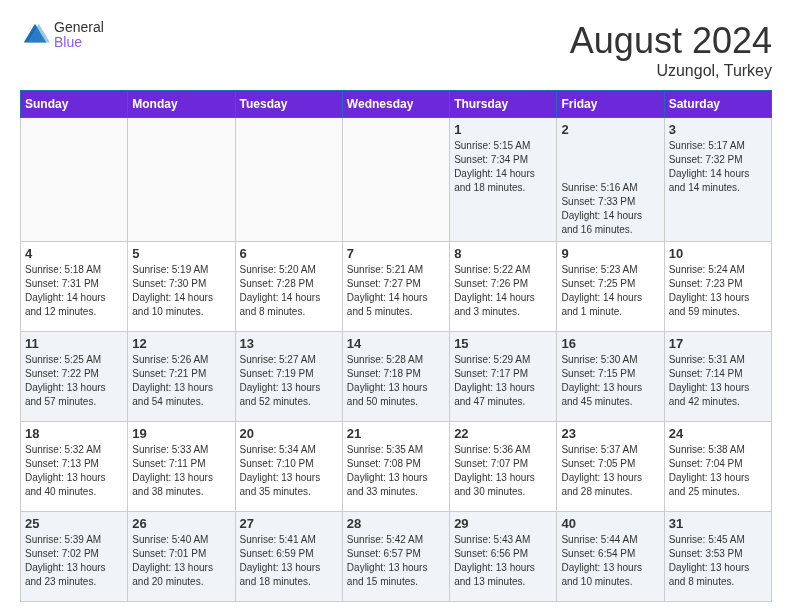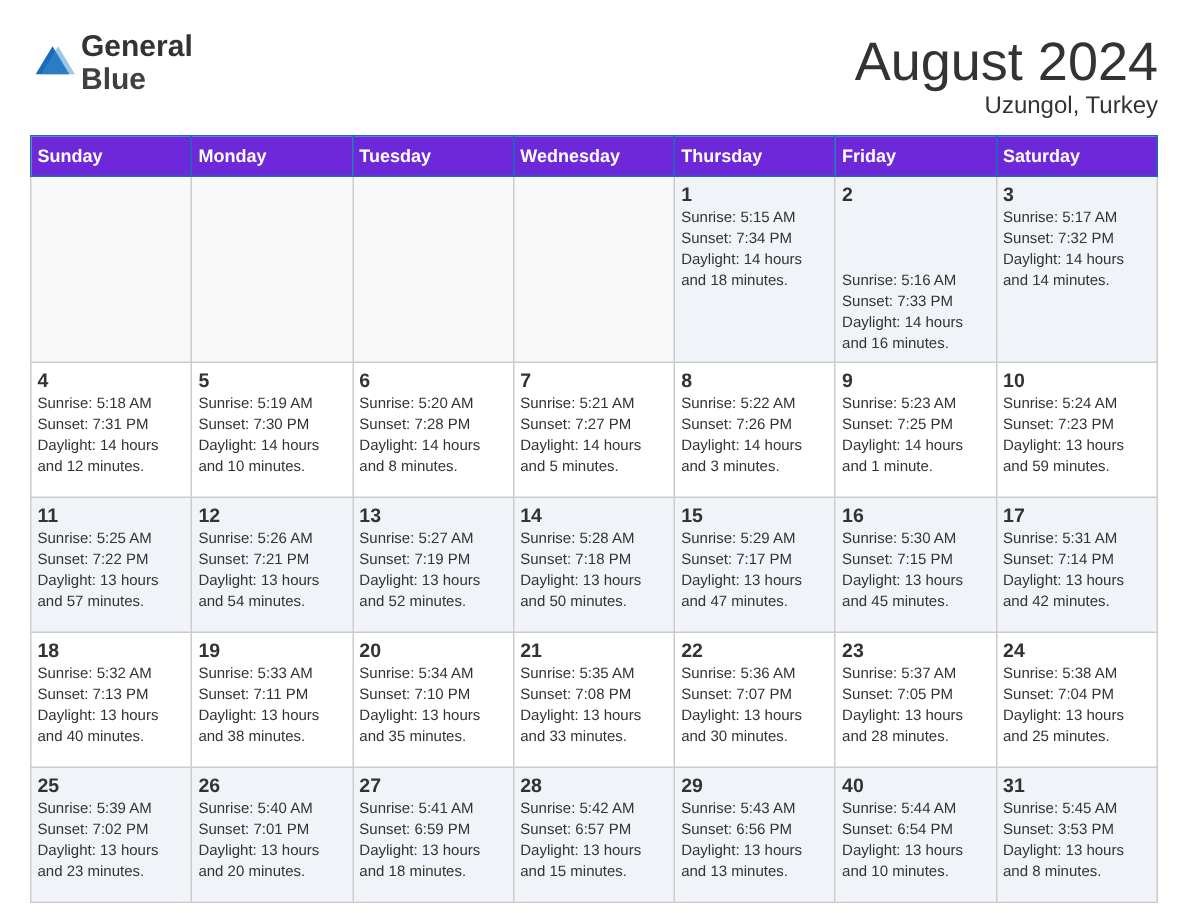--- a/index.html
+++ b/index.html
@@ -15,26 +15,26 @@
       justify-content: space-between;
       align-items: flex-start;
       margin-bottom: 10px;
     }
     .logo {
       display: flex;
       align-items: center;
       gap: 4px;
     }
     .logo-text {
-      font-size: 20px;
-      font-weight: bold;
+      font-size: 14px;
+      font-weight: normal;
       line-height: 1.1;
     }
     .logo-general { color: #333; }
-    .logo-blue { color: #404040; }
+    .logo-blue { color: #8b5cf6; }
     .logo-icon {
       width: 30px;
       height: 30px;
     }
     .title-section {
       text-align: right;
     }
     .month-year {
       font-size: 36px;
       color: #333;

